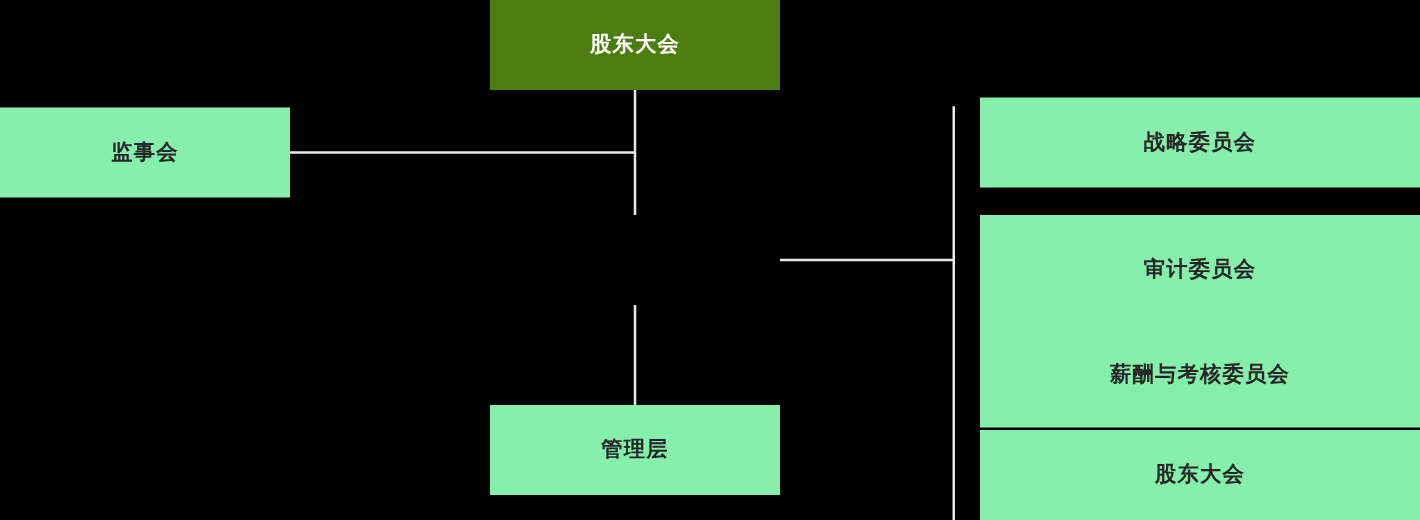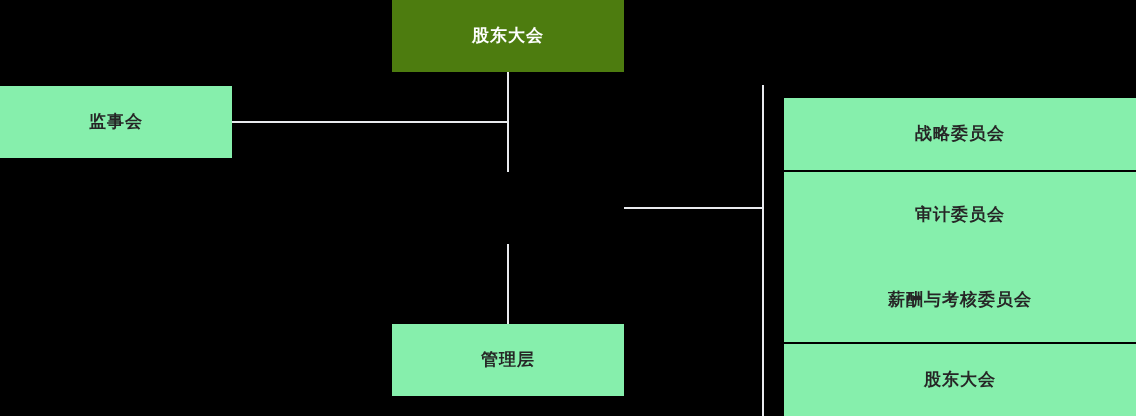--- a/index.html
+++ b/index.html
@@ -53,21 +53,21 @@
   <div class="connector" style="left:624px; top:207px; width:140px; height:2px;"></div>
   <div class="connector" style="left:762px; top:85px; width:2px; height:331px;"></div>
 
   <div class="node node-root" style="left:392px; top:0px; width:232px; height:72px;">股东大会</div>
 
   <div class="node node-plain" style="left:0px; top:86px; width:232px; height:72px;">监事会</div>
 
 
   <div class="node node-plain" style="left:392px; top:324px; width:232px; height:72px;">管理层</div>
 
-  <div class="node node-plain" style="left:784px; top:98px; width:352px; height:72px;">战略委员会</div>
+  <div class="node node-plain" style="left:784px; top:78px; width:352px; height:72px;">战略委员会</div>
 
-  <div class="node node-plain" style="left:784px; top:172px; width:352px; height:88px;font-family:Liberation Mono, monospace;">审计委员会</div>
+  <div class="node node-plain" style="left:784px; top:172px; width:352px; height:88px;">审计委员会</div>
 
   <div class="node node-plain" style="left:784px; top:258px; width:352px; height:84px;">薪酬与考核委员会</div>
 
   <div class="node node-plain" style="left:784px; top:344px; width:352px; height:72px;">股东大会</div>
 
 </div>
 
 </body></html>

